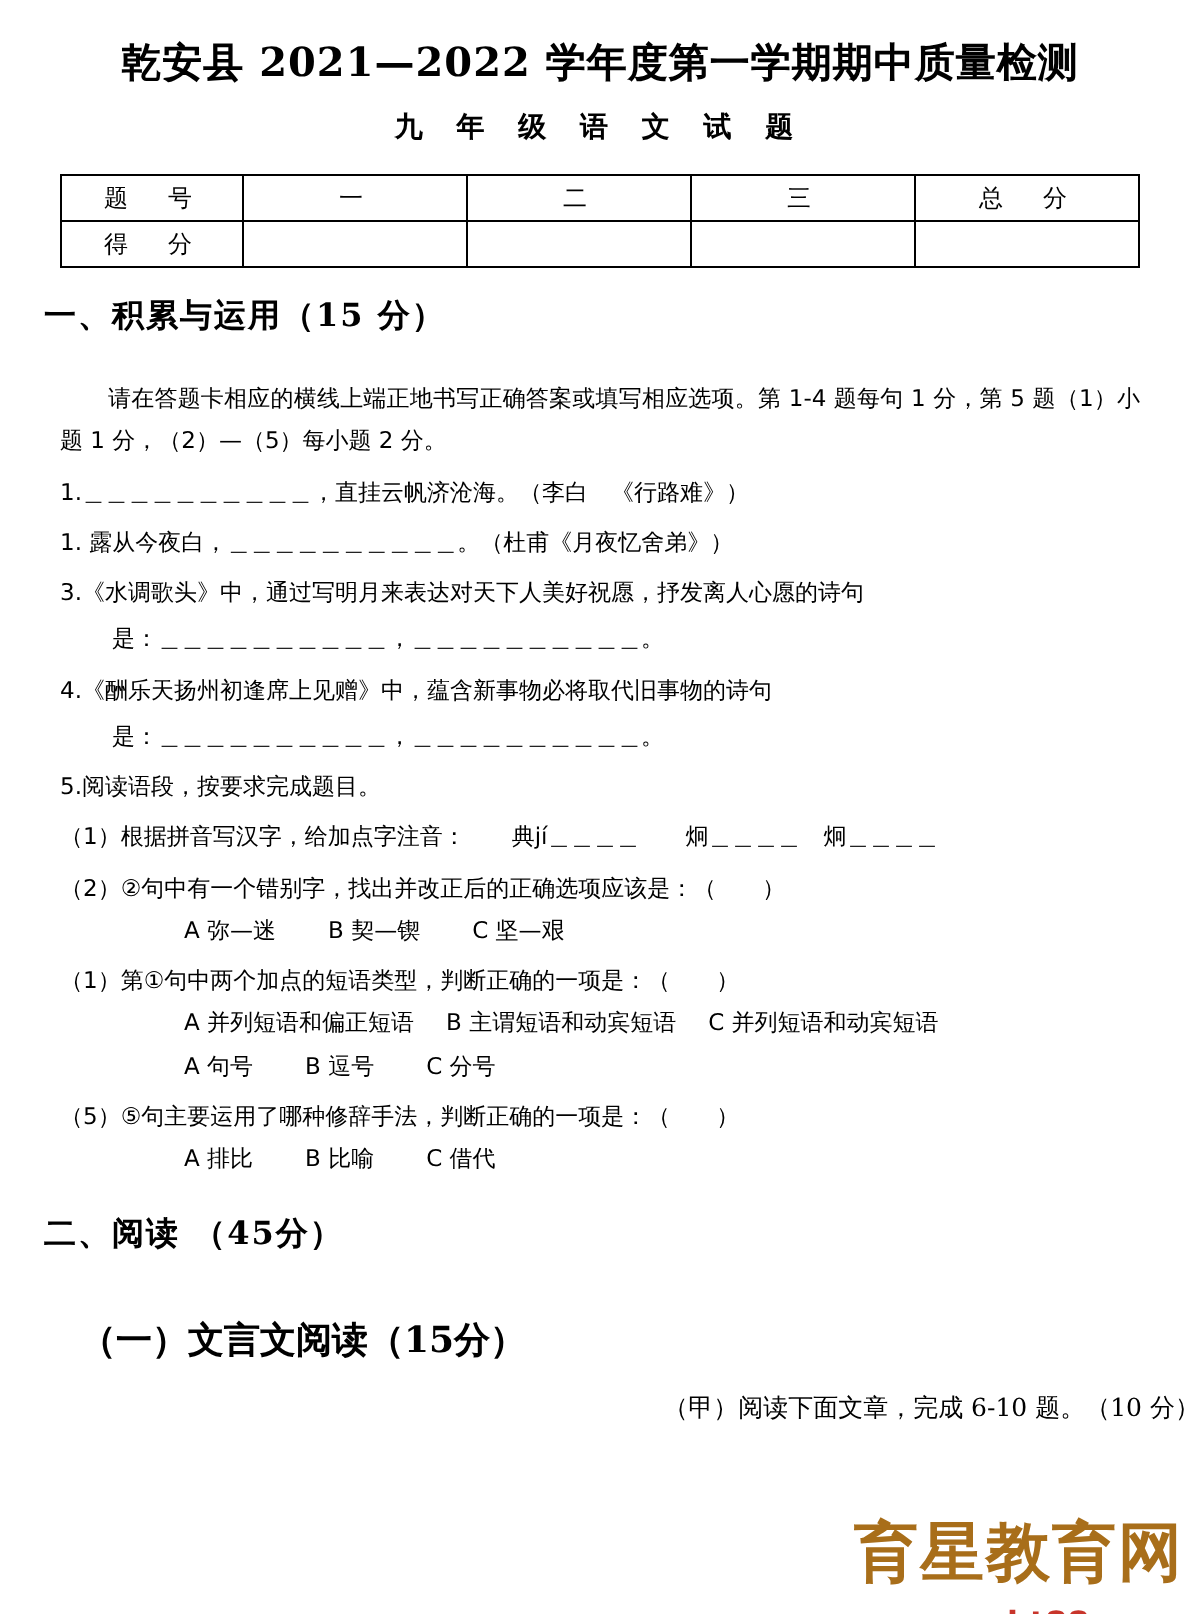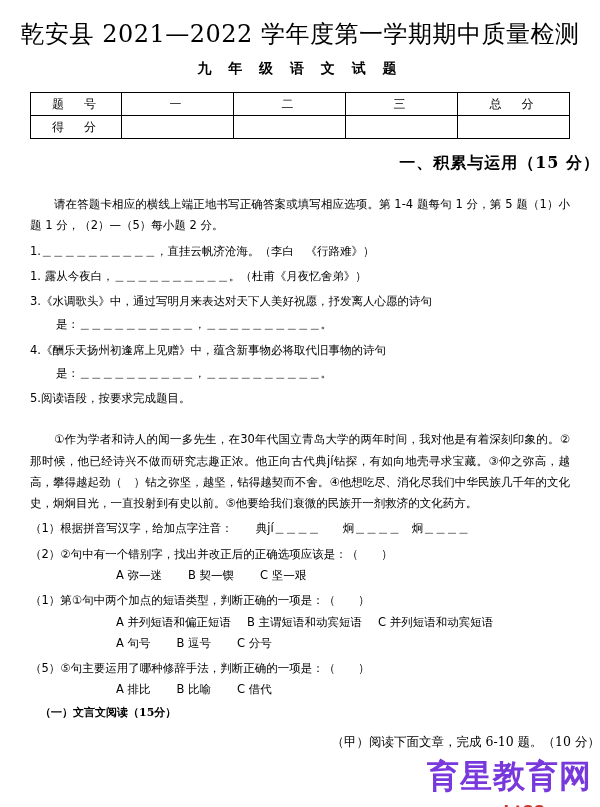--- a/index.html
+++ b/index.html
@@ -17,22 +17,22 @@
   }
   .page {
     position: relative;
     width: 600px;
     height: 807px;
     padding: 0;
     box-sizing: border-box;
   }
   .title1 {
     text-align: center;
-    font-size: 24px;
-    font-weight: normal;
+    font-size: 20px;
+    font-weight: bold;
     letter-spacing: 0.5px;
     margin: 18px 0 0 0;
     font-family: "DejaVu Serif", "Liberation Serif", serif;
   }
   .title2 {
     text-align: center;
     font-size: 14px;
     font-weight: bold;
     letter-spacing: 6px;
     margin: 10px 0 0 0;
@@ -58,21 +58,20 @@
   }
   table.score-table td.lbl {
     width: 90px;
   }
   .sec-head {
     font-size: 16px;
     font-weight: bold;
     margin: 14px 0 0 22px;
     letter-spacing: 1px;
     font-family: "DejaVu Serif", "Liberation Serif", serif;
-    text-align: right;
   }
   .body-text {
     font-size: 11.5px;
     line-height: 1.85;
     margin: 20px 30px 0 30px;
     text-align: justify;
   }
   .indent2 {
     text-indent: 24px;
   }
@@ -82,51 +81,51 @@
     margin: 4px 30px 0 30px;
   }
   .q-sub {
     font-size: 11.5px;
     line-height: 1.85;
     margin: 2px 30px 0 56px;
   }
   .opts {
     font-size: 11.5px;
     line-height: 1.85;
-    margin: 0 30px 0 116px;
+    margin: 0 30px 0 92px;
   }
   .opt-gap { display: inline-block; width: 26px; }
   .opt-gap-s { display: inline-block; width: 16px; }
   .sec-head2 {
     font-size: 16px;
     font-weight: bold;
     margin: 16px 0 0 22px;
     letter-spacing: 1px;
     font-family: "DejaVu Serif", "Liberation Serif", serif;
   }
   .sub-head {
-    font-size: 11px;
-    font-weight: bold;
-    margin: 4px 0 0 40px;
+    font-size: 18px;
+    font-weight: bold;
+    margin: 30px 0 0 40px;
     font-family: "DejaVu Serif", "Liberation Serif", serif;
   }
   .sub-head2 {
     font-size: 12.5px;
     font-weight: normal;
     margin: 14px 0 0 35px;
     font-family: "DejaVu Serif", "Liberation Serif", serif;
     text-align: right;
   }
   .watermark {
     position: absolute;
     right: 8px;
     bottom: 26px;
     font-size: 32px;
     font-weight: bold;
-    color: #6d28d9;
+    color: #a16207;
     font-family: "DejaVu Serif", "Liberation Serif", serif;
     letter-spacing: 1px;
     opacity: 0.92;
   }
   .watermark-url {
     position: absolute;
     right: 12px;
     bottom: 4px;
     font-size: 16px;
     font-weight: bold;
@@ -168,21 +167,20 @@
   <div class="body-text indent2">请在答题卡相应的横线上端正地书写正确答案或填写相应选项。第 1-4 题每句 1 分，第 5 题（1）小题 1 分，（2）—（5）每小题 2 分。</div>
 
   <div class="q">1.＿＿＿＿＿＿＿＿＿＿，直挂云帆济沧海。（李白　《行路难》）</div>
   <div class="q">1. 露从今夜白，＿＿＿＿＿＿＿＿＿＿。（杜甫《月夜忆舍弟》）</div>
   <div class="q">3.《水调歌头》中，通过写明月来表达对天下人美好祝愿，抒发离人心愿的诗句</div>
   <div class="q-sub">是：＿＿＿＿＿＿＿＿＿＿，＿＿＿＿＿＿＿＿＿＿。</div>
   <div class="q">4.《酬乐天扬州初逢席上见赠》中，蕴含新事物必将取代旧事物的诗句</div>
   <div class="q-sub">是：＿＿＿＿＿＿＿＿＿＿，＿＿＿＿＿＿＿＿＿＿。</div>
 
   <div class="q">5.阅读语段，按要求完成题目。</div>
-  <div class="body-text indent2">①作为学者和诗人的闻一多先生，在30年代国立青岛大学的两年时间，我对他是有着深刻印象的。②那时候，他已经诗兴不做而研究志趣正浓。他正向古代典jí钻探，有如向地壳寻求宝藏。③仰之弥高，越高，攀得越起劲（　）钻之弥坚，越坚，钻得越契而不舍。④他想吃尽、消化尽我们中华民族几千年的文化史，炯炯目光，一直投射到有史以前。⑤他要给我们衰微的民族开一剂救济的文化药方。</div>
 
   <div class="q">（1）根据拼音写汉字，给加点字注音：　　典jí＿＿＿＿　　炯＿＿＿＿　炯＿＿＿＿</div>
 
   <div class="q">（2）②句中有一个错别字，找出并改正后的正确选项应该是：（　　）</div>
   <div class="opts">
     <span>A 弥—迷</span><span class="opt-gap"></span><span>B 契—锲</span><span class="opt-gap"></span><span>C 坚—艰</span>
   </div>
 
   <div class="q">（1）第①句中两个加点的短语类型，判断正确的一项是：（　　）</div>
   <div class="opts">
@@ -191,19 +189,20 @@
 
   <div class="opts">
     <span>A 句号</span><span class="opt-gap"></span><span>B 逗号</span><span class="opt-gap"></span><span>C 分号</span>
   </div>
 
   <div class="q">（5）⑤句主要运用了哪种修辞手法，判断正确的一项是：（　　）</div>
   <div class="opts">
     <span>A 排比</span><span class="opt-gap"></span><span>B 比喻</span><span class="opt-gap"></span><span>C 借代</span>
   </div>
 
+  <div class="sec-head2">二、阅读 （45分）</div>
   <div class="sub-head">（一）文言文阅读（15分）</div>
   <div class="sub-head2">（甲）阅读下面文章，完成 6-10 题。（10 分）</div>
 
   <div class="watermark">育星教育网</div>
   <div class="watermark-url">www.ht88.com</div>
 
 </div>
 
 </body></html>

